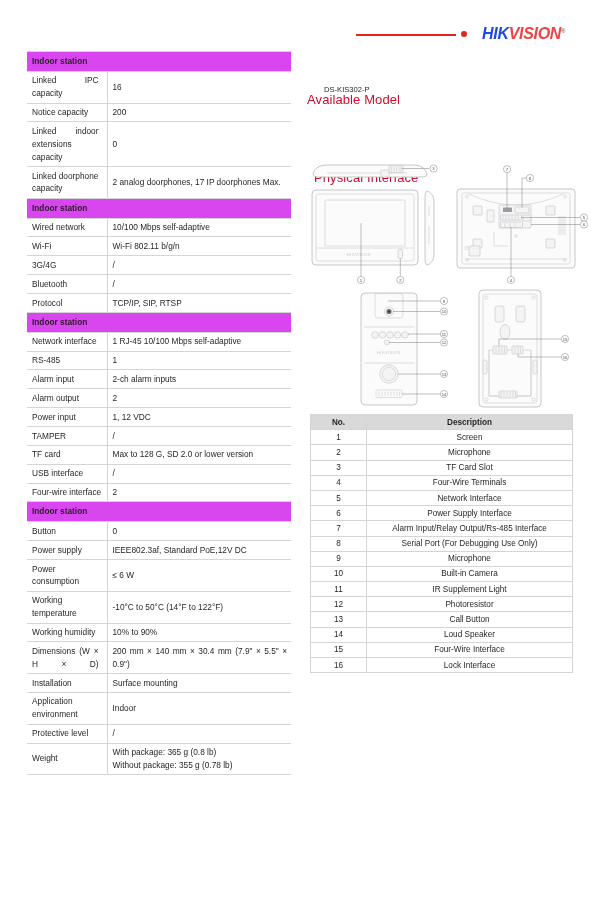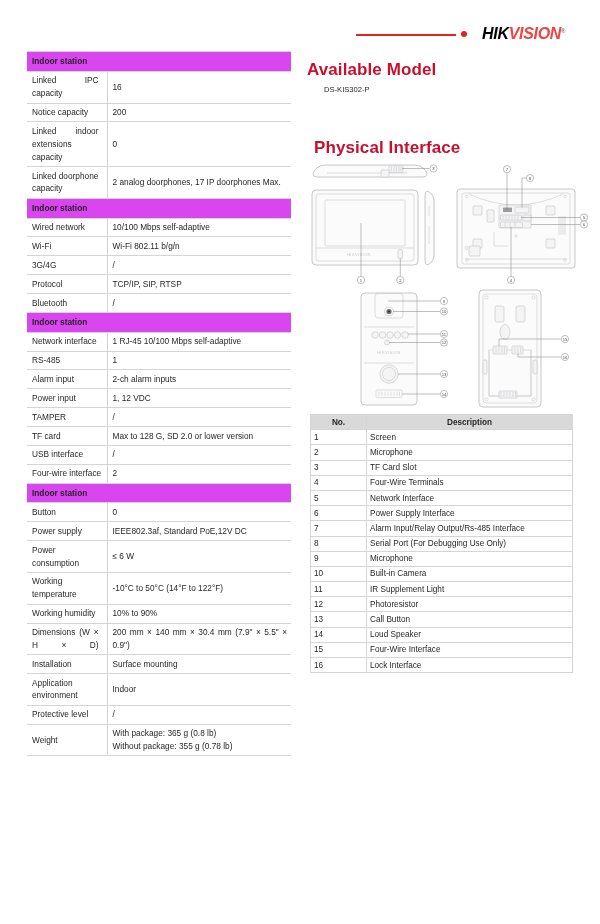--- a/index.html
+++ b/index.html
@@ -38,21 +38,21 @@
   }
   .brand-logo {
     position: absolute;
     left: 482px; top: 25px;
     font-size: 16px;
     font-weight: bold;
     font-style: italic;
     letter-spacing: -0.3px;
     white-space: nowrap;
   }
-  .brand-logo .hik { color: #000000; }
+  .brand-logo .hik { color: #1d4ed8; }
   .brand-logo .vision { color: #ef4444; }
   .brand-logo .tm {
     font-size: 6px;
     font-style: normal;
     vertical-align: super;
     color: #76777a;
   }
 
   
   .spec-table {
@@ -85,23 +85,24 @@
     background: #d946ef;
     font-weight: bold;
     border-right: none;
     padding: 3px 5px;
   }
 
   
   .rc-heading {
     position: absolute;
     color: #c8102e;
-    font-weight: bold;
-    font-size: 17px;
+    font-weight: normal;
+    font-size: 13px;
     letter-spacing: 0.1px;
+    margin-top: 32px;
   }
   #heading-available-model { left: 307px; top: 60px; }
   #heading-physical-interface { left: 314px; top: 138px; }
   .rc-model {
     position: absolute;
     left: 324px; top: 85px;
     font-size: 7.6px;
   }
 
   
@@ -111,20 +112,21 @@
     width: 290px; height: 250px;
   }
 
   
   .no-table {
     position: absolute;
     left: 310px; top: 414px;
     width: 263px;
     border-collapse: collapse;
     font-size: 8.2px;
+    text-align: center;
   }
   .no-table td, .no-table th {
     border: 0.6px solid #d5d5d5;
     padding: 2.6px 3px;
     font-weight: normal;
   }
   .no-table thead th {
     background: #d9d9d9;
     font-weight: bold;
   }
@@ -171,41 +173,45 @@
         </tr>
         <tr>
           <td class="k">Wi-Fi</td>
           <td class="v">Wi-Fi 802.11 b/g/n</td>
         </tr>
         <tr>
           <td class="k">3G/4G</td>
           <td class="v">/</td>
         </tr>
         <tr>
+          <td class="k">Bluetooth</td>
+          <td class="v">/</td>
+        </tr>
+        <tr>
           <td class="k">Protocol</td>
           <td class="v">TCP/IP, SIP, RTSP</td>
         </tr>
-        <tr>
-          <td class="k">Bluetooth</td>
-          <td class="v">/</td>
-        </tr>
         <tr class="section">
           <td colspan="2">Indoor station</td>
         </tr>
         <tr>
           <td class="k">Network interface</td>
           <td class="v">1 RJ-45 10/100 Mbps self-adaptive</td>
         </tr>
         <tr>
           <td class="k">RS-485</td>
           <td class="v">1</td>
         </tr>
         <tr>
           <td class="k">Alarm input</td>
           <td class="v">2-ch alarm inputs</td>
+        </tr>
+        <tr>
+          <td class="k">Alarm output</td>
+          <td class="v">2</td>
         </tr>
         <tr>
           <td class="k">Power input</td>
           <td class="v">1, 12 VDC</td>
         </tr>
         <tr>
           <td class="k">TAMPER</td>
           <td class="v">/</td>
         </tr>
         <tr>

